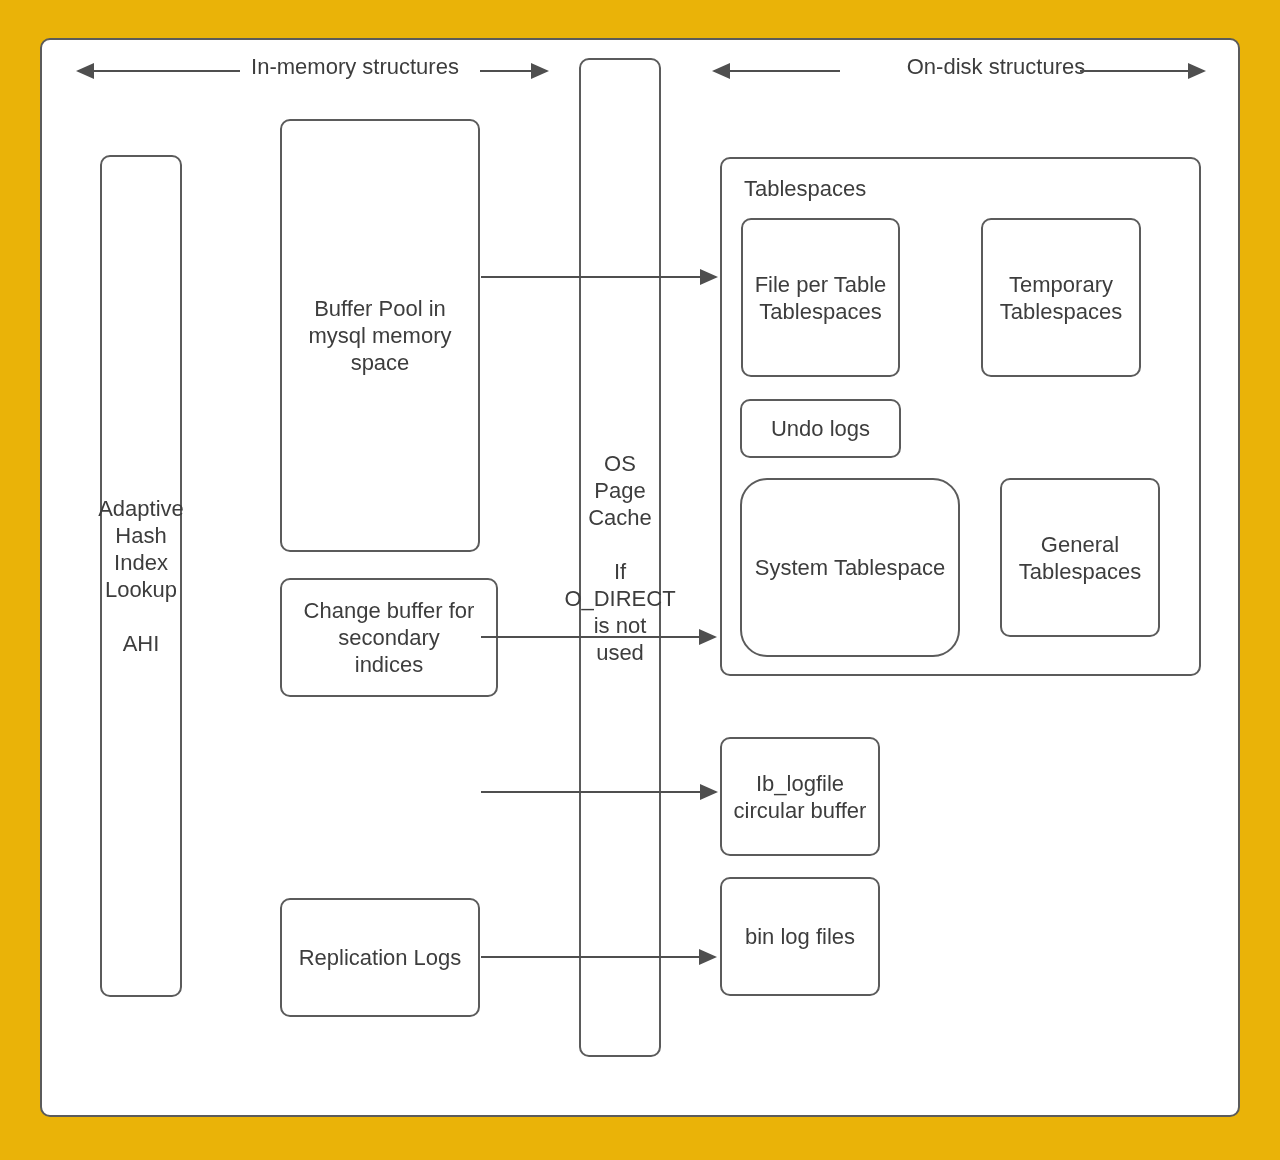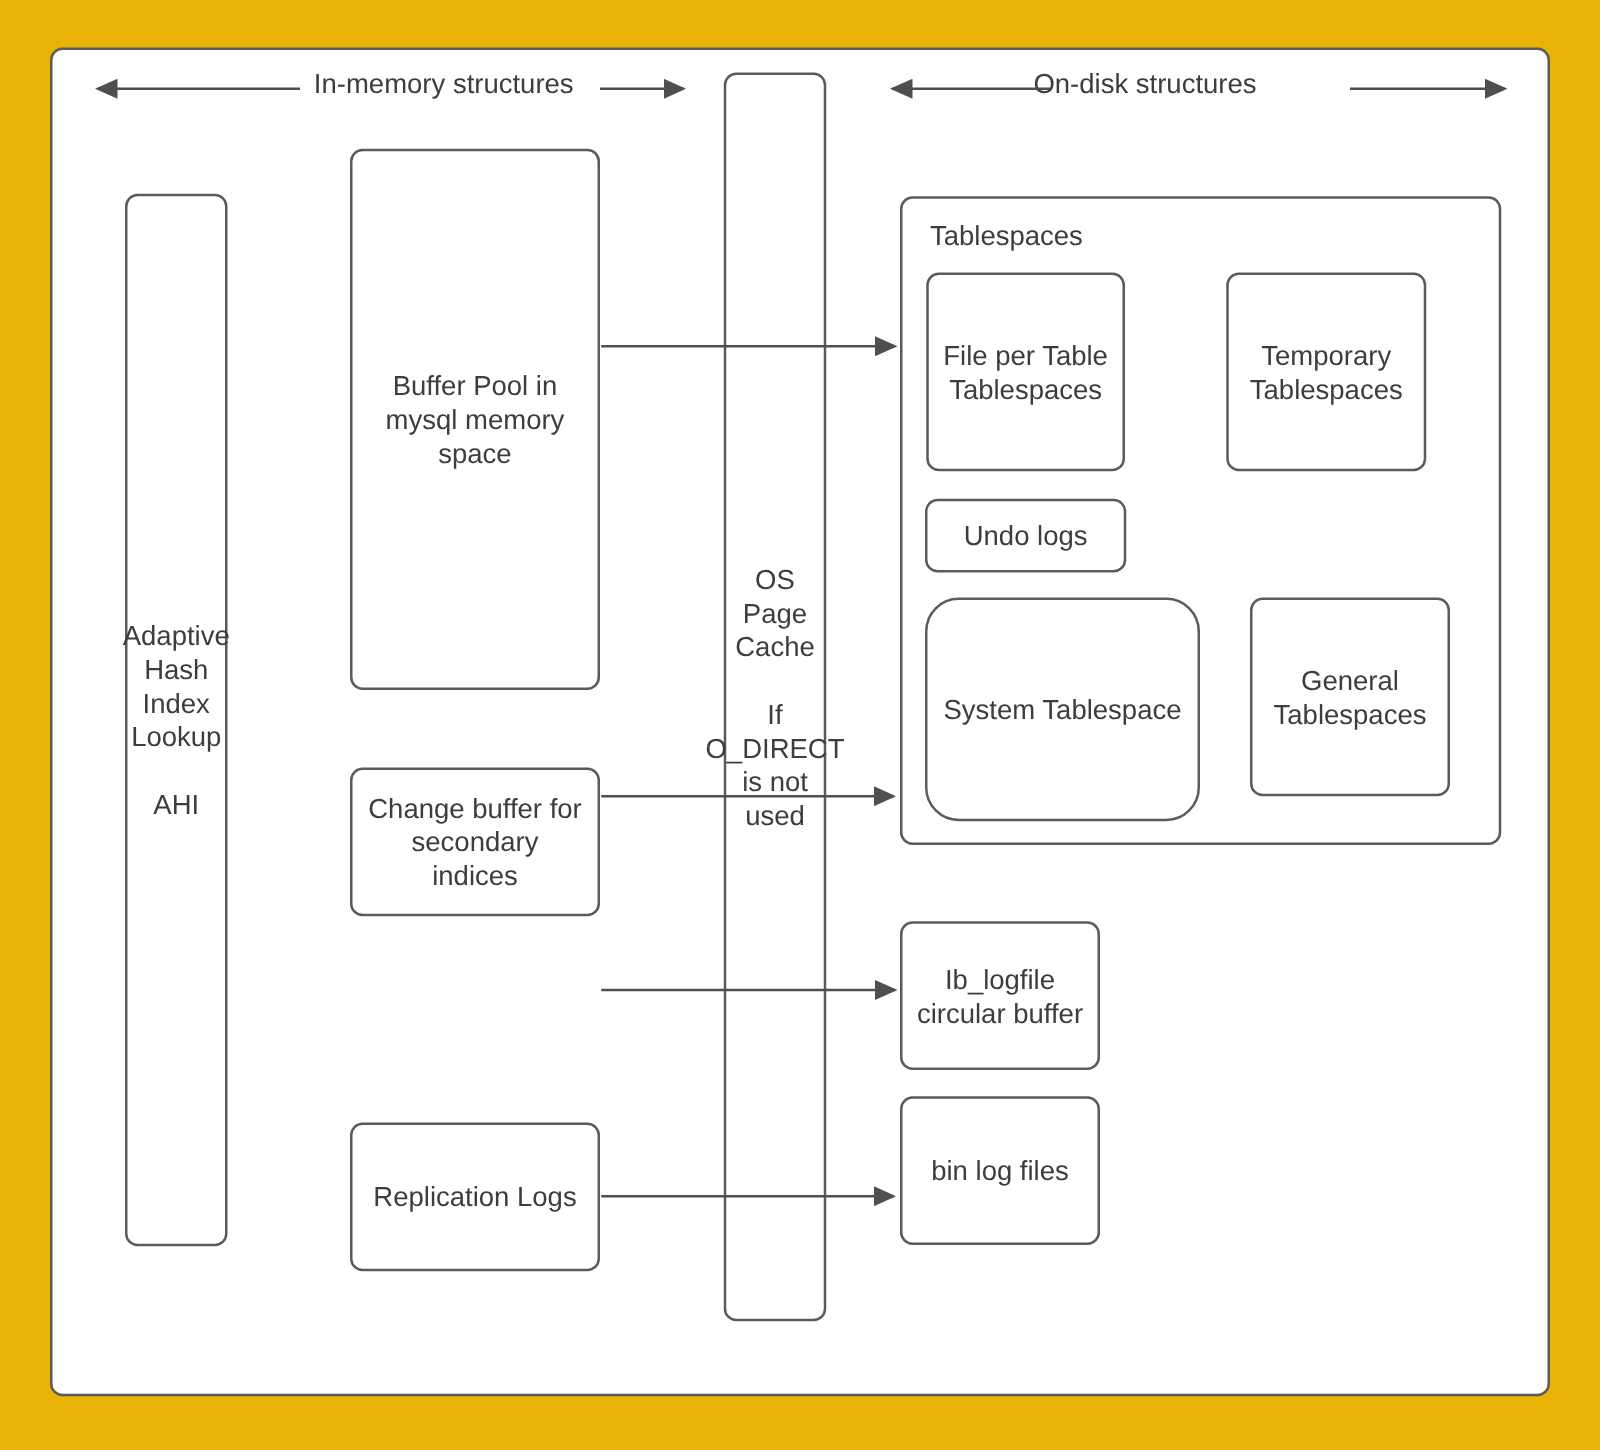--- a/index.html
+++ b/index.html
@@ -51,21 +51,21 @@
     line-height: 28px;
     font-size: 22px;
     color: var(--text);
     text-align: center;
     white-space: nowrap;
   }
 
   
   .adaptive-hash   { left: 100px; top: 155px; width: 82px;  height: 842px; }
   .buffer-pool     { left: 280px; top: 119px; width: 200px; height: 433px; }
-  .change-buffer   { left: 280px; top: 578px; width: 200px; height: 119px; margin-top: 36px; }
+  .change-buffer   { left: 280px; top: 578px; width: 218px; height: 119px; }
   .transaction-logs{ left: 280px; top: 738px; width: 200px; height: 119px; }
   .replication-logs{ left: 280px; top: 898px; width: 200px; height: 119px; }
 
   
   .os-page-cache   { left: 579px; top: 58px;  width: 82px;  height: 999px; }
 
   
   .tablespaces     { left: 720px; top: 157px; width: 481px; height: 519px; }
   .tablespaces-label {
     position: absolute;
@@ -92,21 +92,21 @@
 </style>
 </head>
 <body>
 
 <div id="canvas">
 
   <div class="outer-frame"></div>
 
   <div class="header-label" style="left: 250px; width: 210px;">In-memory structures</div>
 
-  <div class="header-label" style="left: 820px; width: 192px;">On-disk structures</div>
+  <div class="header-label" style="left: 900px; width: 192px;">On-disk structures</div>
 
   <div class="node adaptive-hash">
     <span>Adaptive
 Hash
 Index
 Lookup
 
 AHI</span>
   </div>
 

